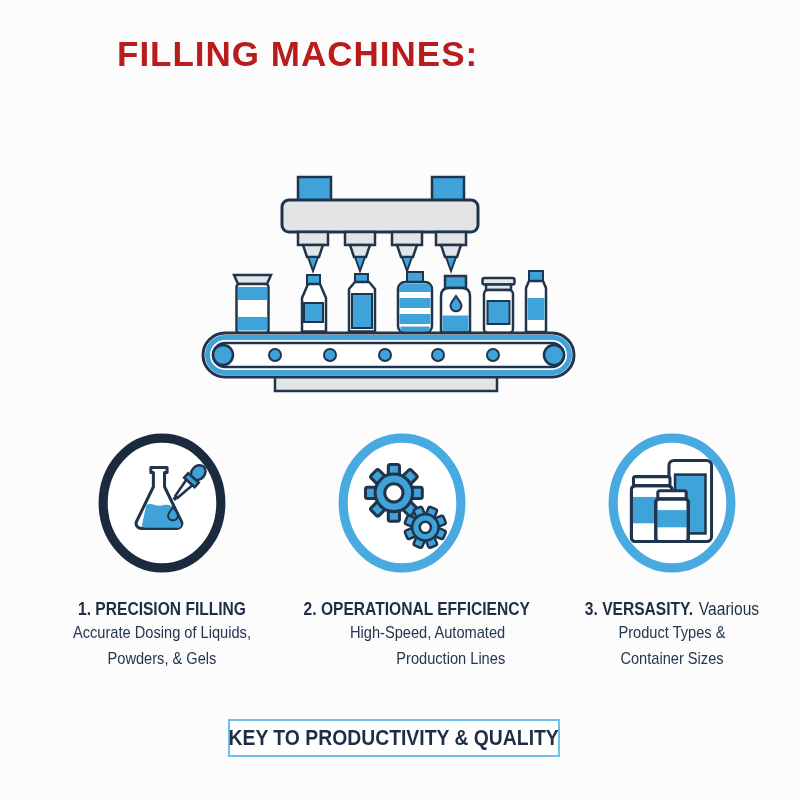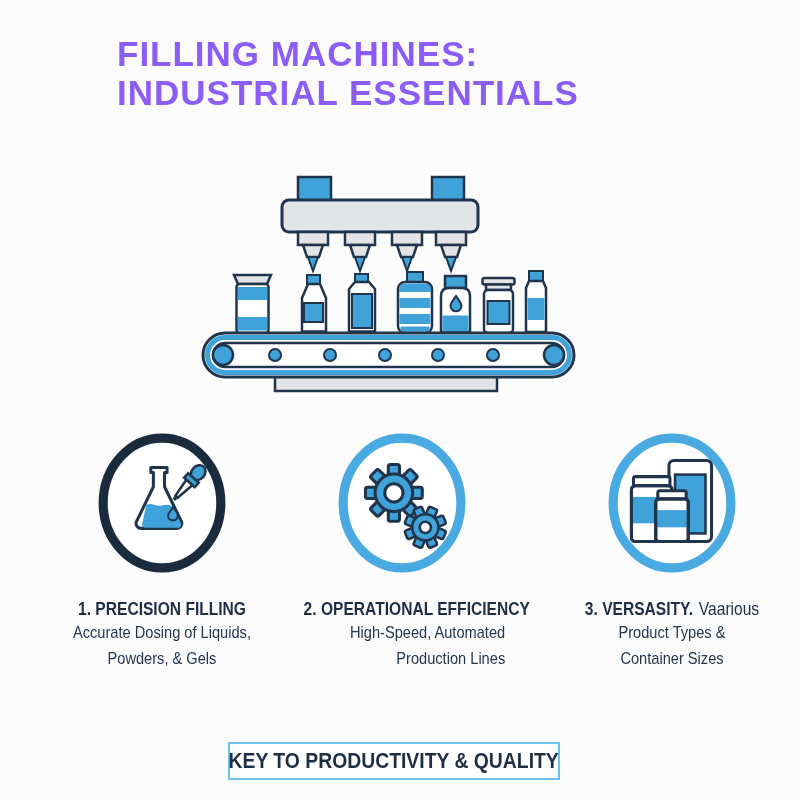--- a/index.html
+++ b/index.html
@@ -5,21 +5,21 @@
   html,body{margin:0;padding:0;}
   body{
     width:800px;height:800px;position:relative;overflow:hidden;
     background:#fcfcfc;
     font-family:"Liberation Sans", sans-serif;
     color:#1e2f45;
   }
   .title{
     position:absolute;left:117px;top:34px;
     font-size:35px;font-weight:700;line-height:39px;letter-spacing:1px;
-    color:#8b5cf6;
+    color:#b91c1c;
   }
   .title span{display:block;}
   .machine{position:absolute;left:190px;top:162px;width:400px;height:238px;}
   .features{position:absolute;top:432px;left:0;width:684px;height:250px;}
   .col{position:absolute;top:0;width:240px;text-align:center;}
   .col1{left:42px;}
   .col2{left:282px;text-align:right;}
   .col3{left:552px;}
   .icon-wrap{height:142px;display:flex;align-items:center;justify-content:center;}
   .feat-heading{
@@ -28,33 +28,32 @@
   }
   .heading-note{font-weight:400;}
   .heading-note:not(:empty){margin-left:7px;}
   .feat-desc{
     font-size:17px;line-height:26px;color:#243650;
     white-space:nowrap;transform:scaleX(.86);transform-origin:center;
   }
   .banner{
     position:absolute;left:228px;top:719px;width:328px;height:34px;
     border:2px solid #6fc0ea;background:#ffffff;
-    display:flex;align-items:center;justify-content:center;margin-top:23px;
+    display:flex;align-items:center;justify-content:center;
   }
   .banner-label{
     font-size:22px;font-weight:700;color:#1e2f45;
     white-space:nowrap;transform:scaleX(.88);transform-origin:center;
   }
 </style>
 </head>
 <body>
 
 <div class="title">
   <span>FILLING MACHINES:</span>
-  <span>INDUSTRIAL ESSENTIALS</span>
 </div>
 
 <svg class="machine" viewBox="0 0 400 238">
 
   <rect x="85" y="213" width="222" height="16" fill="#e3e4e6" stroke="#20344c" stroke-width="2.5"></rect>
 
   <g>
     <rect x="108" y="15" width="33" height="24" fill="#3fa2d9" stroke="#20344c" stroke-width="2.5"></rect>
     <rect x="242" y="15" width="32" height="24" fill="#3fa2d9" stroke="#20344c" stroke-width="2.5"></rect>
     <rect x="92" y="38" width="196" height="32" rx="7" fill="#e3e4e6" stroke="#20344c" stroke-width="3"></rect>

